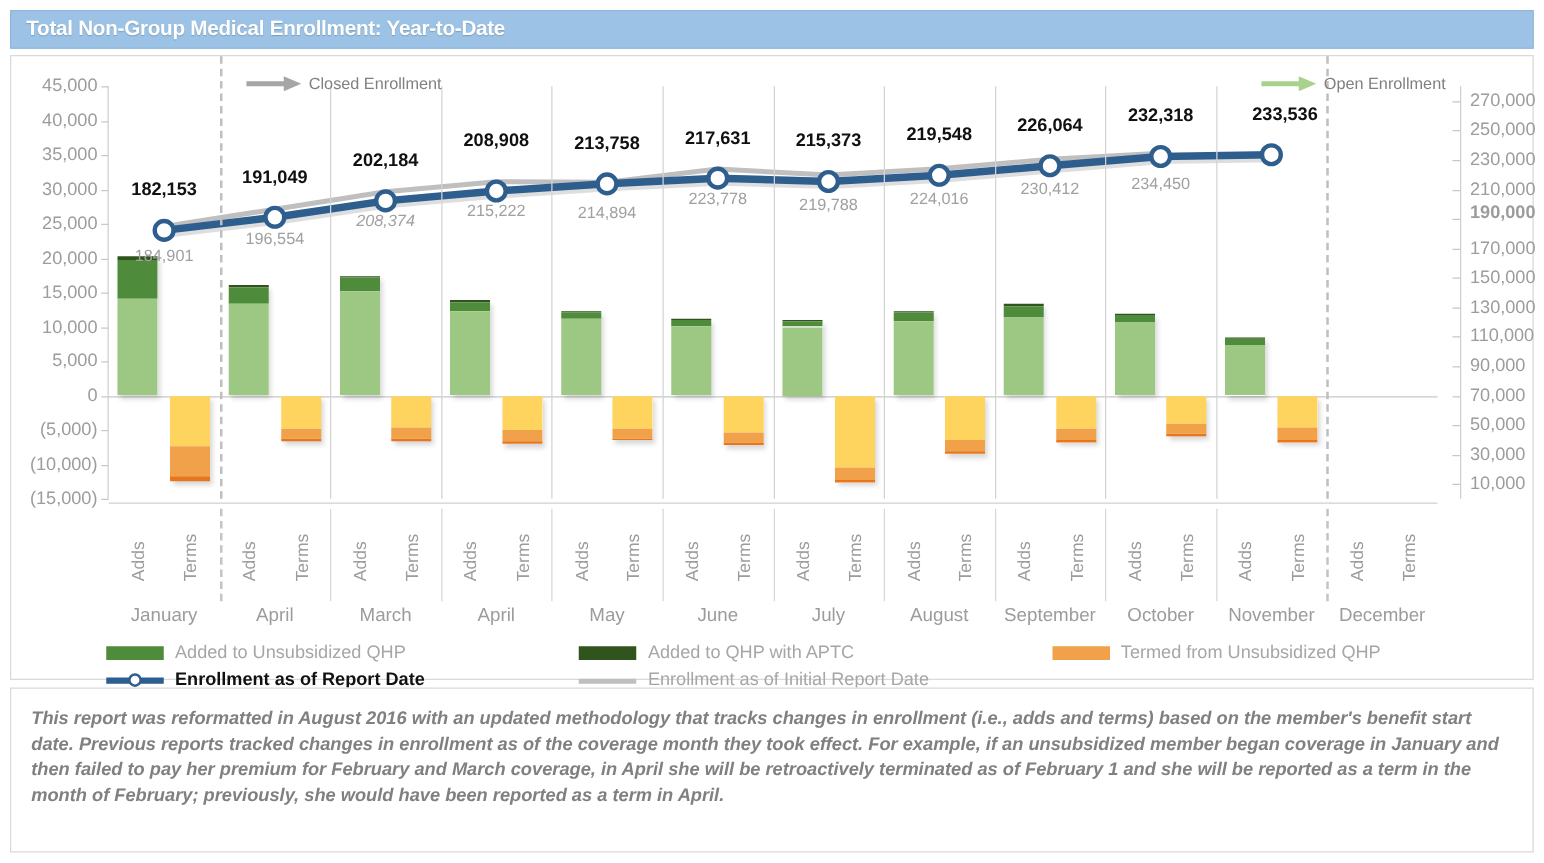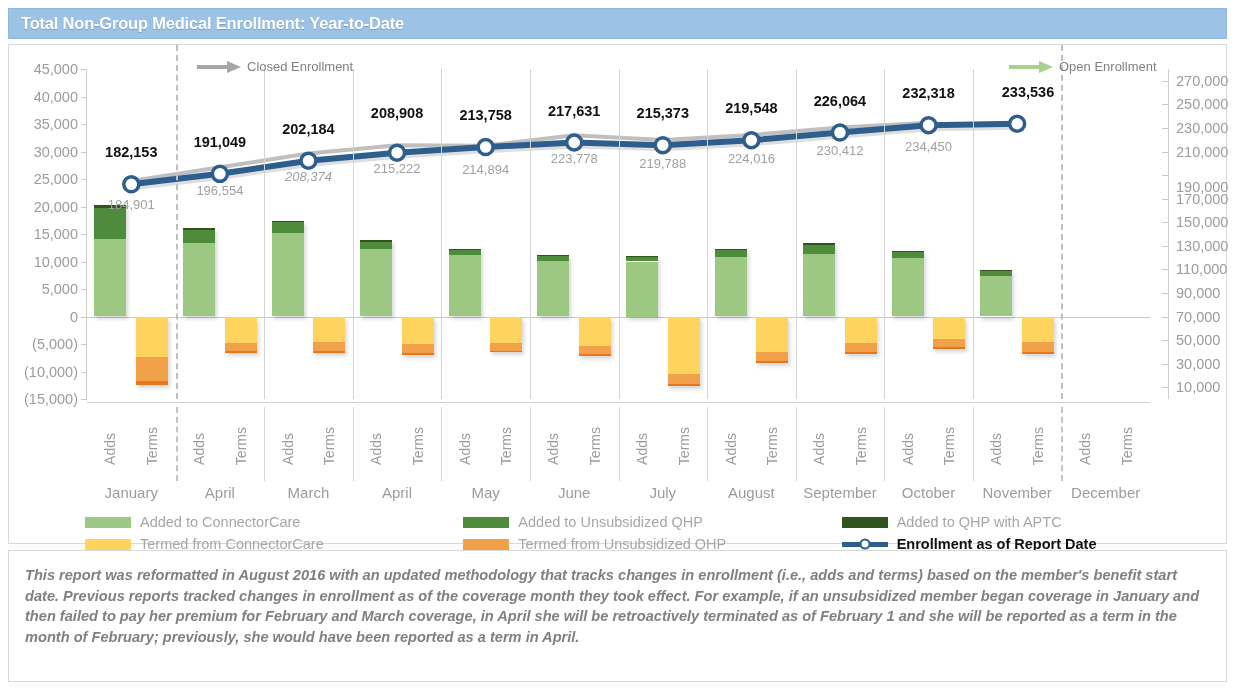--- a/index.html
+++ b/index.html
@@ -184,21 +184,21 @@
         <div class="tickmark-l" style="top: 330px;"></div>
         <div class="axisline-l"></div>
         <div class="ytick-r" style="top: 11.7857px;">270,000</div>
         <div class="tickmark-r" style="top: 11.7857px;"></div>
         <div class="ytick-r" style="top: 35.3571px;">250,000</div>
         <div class="tickmark-r" style="top: 35.3571px;"></div>
         <div class="ytick-r" style="top: 58.9286px;">230,000</div>
         <div class="tickmark-r" style="top: 58.9286px;"></div>
         <div class="ytick-r" style="top: 82.5px;">210,000</div>
         <div class="tickmark-r" style="top: 82.5px;"></div>
-        <div class="ytick-r" style="top: 118px;">190,000</div>
+        <div class="ytick-r" style="top: 101px; font-weight: bold;">190,000</div>
         <div class="tickmark-r" style="top: 106.071px;"></div>
         <div class="ytick-r" style="top: 129.643px;">170,000</div>
         <div class="tickmark-r" style="top: 129.643px;"></div>
         <div class="ytick-r" style="top: 153.214px;">150,000</div>
         <div class="tickmark-r" style="top: 153.214px;"></div>
         <div class="ytick-r" style="top: 176.786px;">130,000</div>
         <div class="tickmark-r" style="top: 176.786px;"></div>
         <div class="ytick-r" style="top: 200.357px;">110,000</div>
         <div class="tickmark-r" style="top: 200.357px;"></div>
         <div class="ytick-r" style="top: 223.929px;">90,000</div>
@@ -419,34 +419,26 @@
         <div class="mlab" style="left: 930.125px;">November</div>
         <div class="mdiv" style="left: 885.833px;"></div>
         <div class="adterm" style="left: 989.891px;">Adds</div>
         <div class="adterm" style="left: 1031.53px;">Terms</div>
         <div class="mlab" style="left: 1018.71px;">December</div>
         <div class="mdiv dash" style="left: 974.417px;"></div>
       </div>
 
     <div class="legend" id="legend">
         <div class="lgitem">
-          <span class="sw" style="background: rgb(156, 200, 132);"></span>
-          <span>Added to ConnectorCare</span>
-        </div>
-        <div class="lgitem">
           <span class="sw" style="background: rgb(78, 139, 58);"></span>
           <span>Added to Unsubsidized QHP</span>
         </div>
         <div class="lgitem">
           <span class="sw" style="background: rgb(49, 84, 31);"></span>
           <span>Added to QHP with APTC</span>
-        </div>
-        <div class="lgitem">
-          <span class="sw" style="background: rgb(255, 212, 94);"></span>
-          <span>Termed from ConnectorCare</span>
         </div>
         <div class="lgitem">
           <span class="sw" style="background: rgb(240, 161, 73);"></span>
           <span>Termed from Unsubsidized QHP</span>
         </div>
         <div class="lgitem bold">
           <span class="swline">
             <i style="background: rgb(46, 94, 142);"></i>
             <b></b>
           </span>

